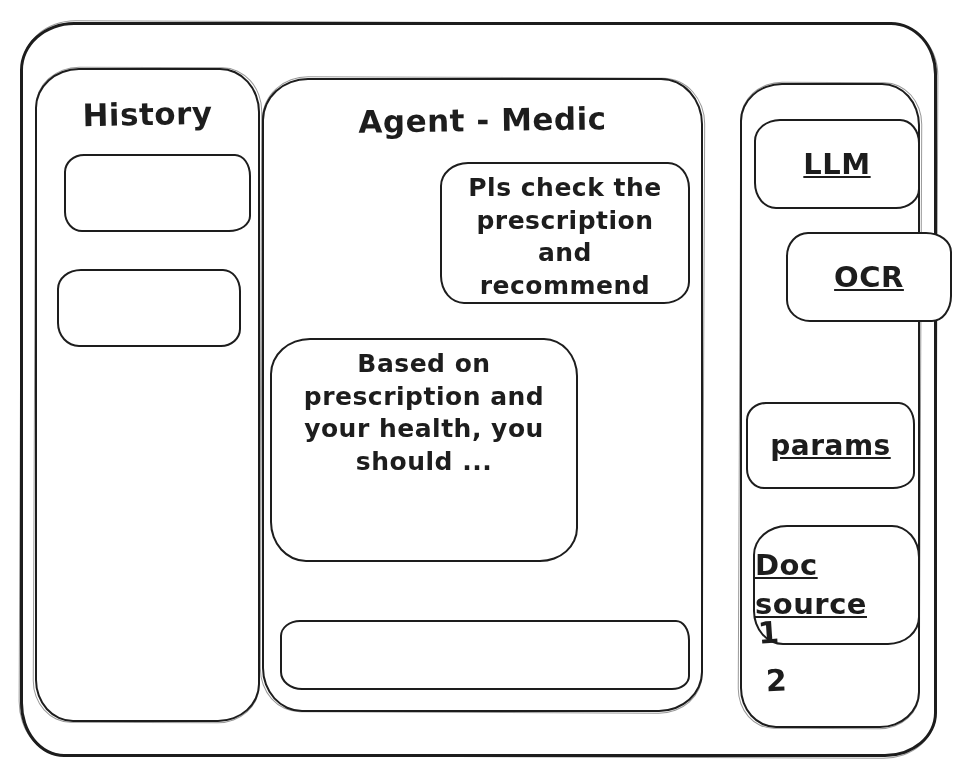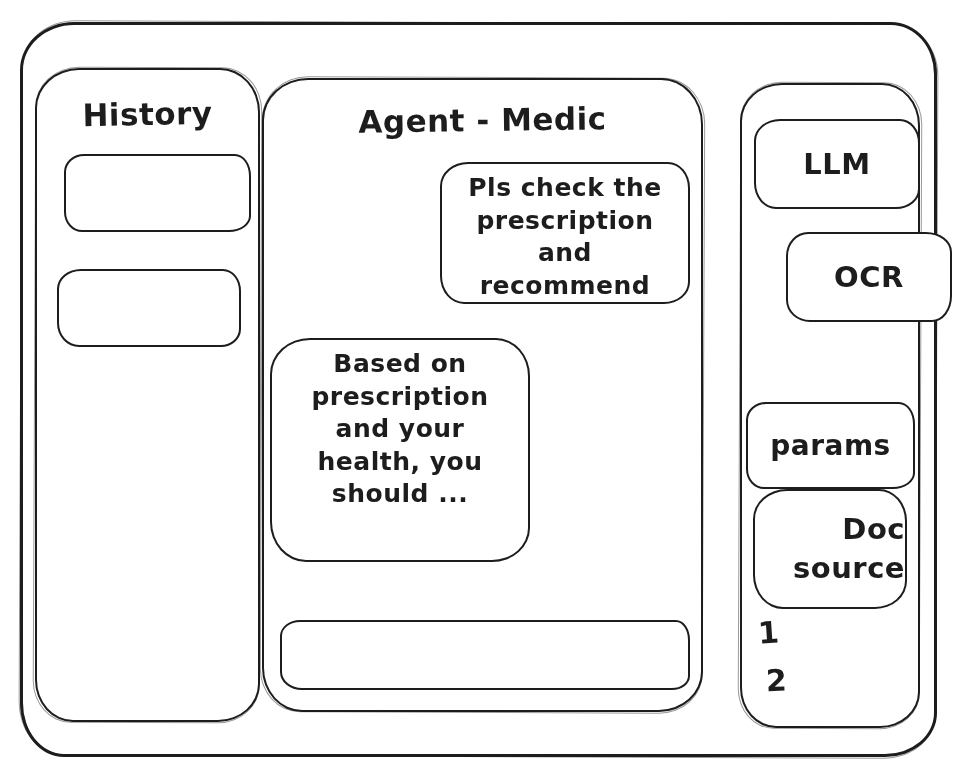--- a/index.html
+++ b/index.html
@@ -85,21 +85,21 @@
     display:flex;align-items:flex-start;justify-content:center;
     text-align:center;
     font-size:25px;line-height:1.3;
     padding:8px 12px;
   }
   .bubble-user{
     left:176px;top:82px;width:250px;height:142px;
     border-radius:28px 22px 26px 24px / 24px 26px 22px 28px;
   }
   .bubble-assistant{
-    left:6px;top:258px;width:260px;height:224px;
+    left:6px;top:258px;width:308px;height:224px;
     border-radius:40px 34px 38px 36px / 36px 38px 34px 40px;
   }
   .chat-input{
     position:absolute;
     left:16px;top:540px;width:410px;height:70px;
     border:2.6px solid var(--ink);
     background:var(--bg);
     border-radius:20px 14px 18px 22px / 16px 20px 14px 18px;
     font-size:24px;padding:0 18px;
     font-family:"DejaVu Sans","Liberation Sans",sans-serif;
@@ -110,40 +110,41 @@
   
   .tools-panel{
     left:740px;top:83px;width:180px;height:645px;
     border-radius:42px 38px 40px 36px / 38px 42px 36px 40px;
   }
   .tool-btn{
     position:absolute;
     border:2.6px solid var(--ink);
     background:var(--bg);
     display:flex;align-items:center;justify-content:center;
-    text-align:right;
+    text-align:left;
     font-size:29px;
     cursor:pointer;
+    text-decoration:underline;
   }
   .tool-llm{
     left:12px;top:34px;width:166px;height:90px;
     border-radius:26px 20px 24px 22px / 22px 24px 20px 26px;
   }
   .tool-ocr{
     left:12px;top:147px;width:166px;height:90px;
     border-radius:22px 26px 20px 24px / 24px 20px 26px 22px;
     margin-left:32px;
   }
   .tool-params{
     left:4px;top:317px;width:169px;height:87px;
     border-radius:20px 16px 22px 18px / 18px 22px 16px 20px;
     font-size:28px;
   }
   .tool-doc{
-    left:11px;top:404px;width:154px;height:120px;
+    left:11px;top:440px;width:167px;height:120px;
     border-radius:34px 28px 32px 30px / 30px 32px 28px 34px;
     font-size:29px;line-height:1.35;
   }
   .doc-item{
     position:absolute;
     font-size:30px;font-weight:bold;
     cursor:pointer;
   }
   .doc-item.d0{left:16px;top:530px;transform:rotate(-4deg);}
   .doc-item.d1{left:24px;top:578px;transform:rotate(-2deg);}

